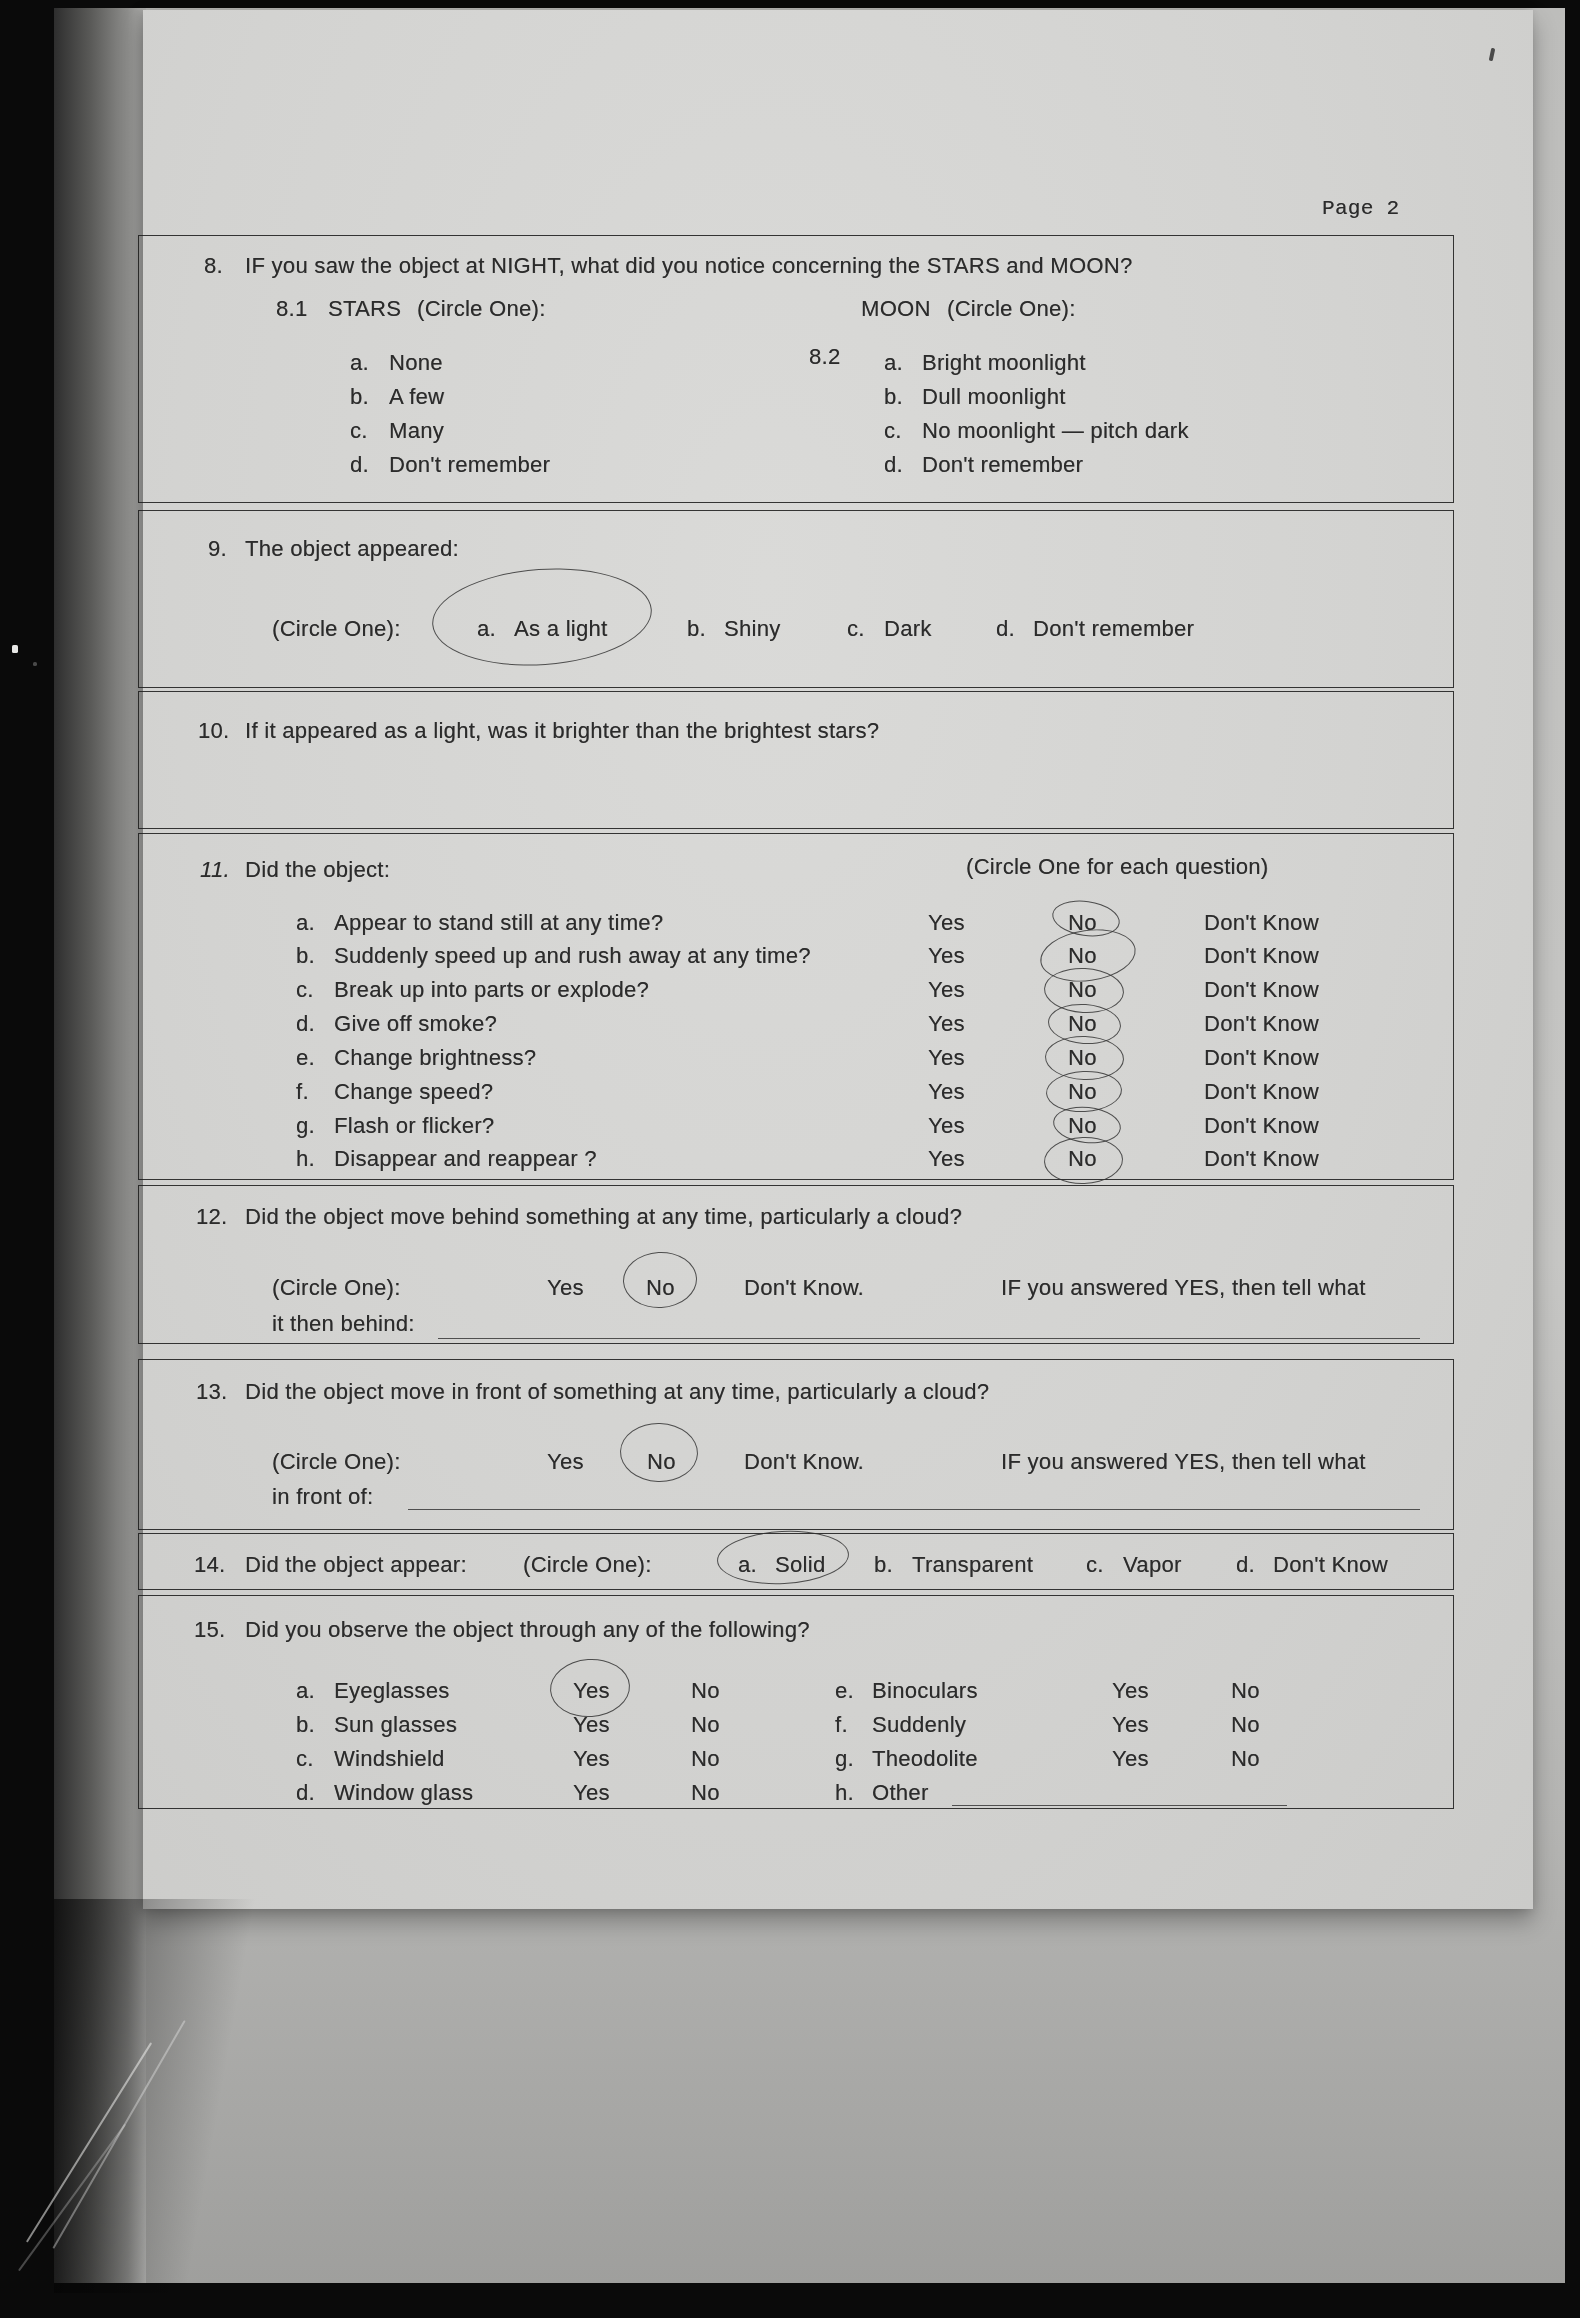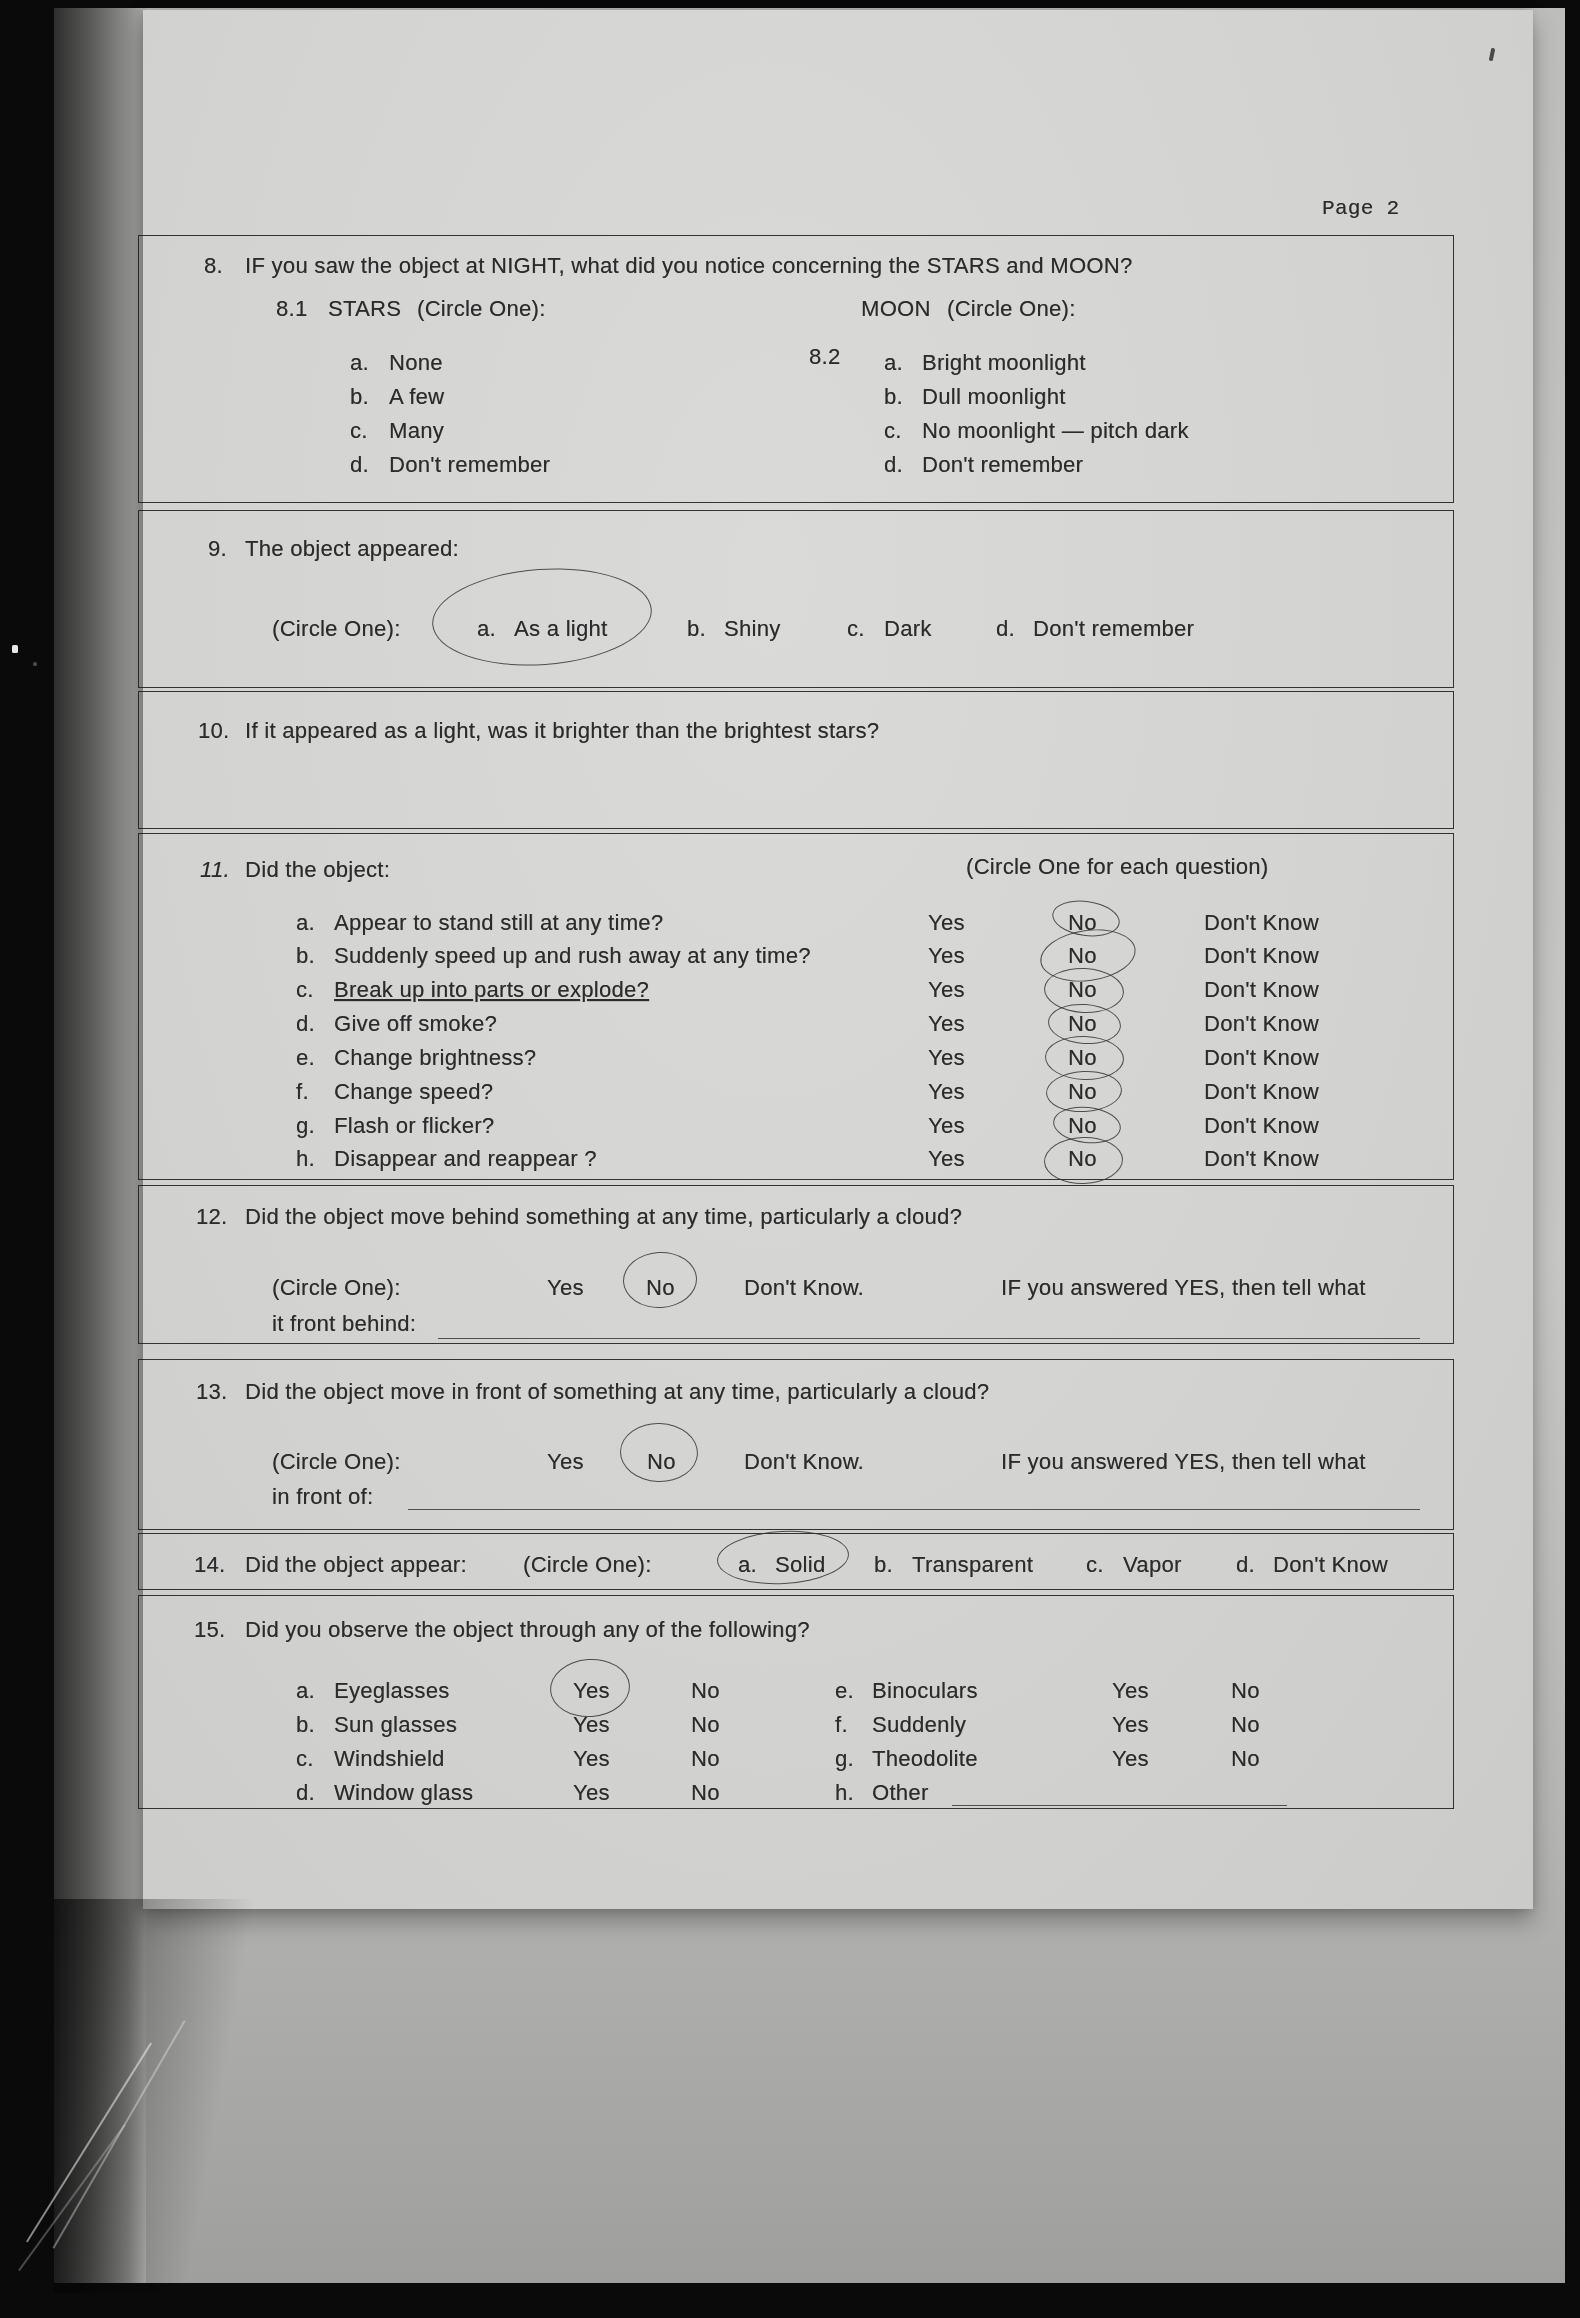--- a/index.html
+++ b/index.html
@@ -106,21 +106,21 @@
   <div class="circle" style="left:1052px;top:901px;width:66px;height:33px;transform:rotate(8deg);"></div>
 
   <span class="t" style="left:296px;top:943px;">b.</span>
   <span class="t" style="left:334px;top:943px;">Suddenly speed up and rush away at any time?</span>
   <span class="t" style="left:928px;top:943px;">Yes</span>
   <span class="t" style="left:1068px;top:943px;">No</span>
   <span class="t" style="left:1204px;top:943px;">Don't Know</span>
   <div class="circle" style="left:1040px;top:930px;width:94px;height:49px;transform:rotate(-8deg);"></div>
 
   <span class="t" style="left:296px;top:977px;">c.</span>
-  <span class="t" style="left:334px;top:977px;text-decoration:underline;">Break up into parts or explode?</span>
+  <span class="t" style="left:334px;top:977px;">Break up into parts or explode?</span>
   <span class="t" style="left:928px;top:977px;">Yes</span>
   <span class="t" style="left:1068px;top:977px;">No</span>
   <span class="t" style="left:1204px;top:977px;">Don't Know</span>
   <div class="circle" style="left:1044px;top:968px;width:78px;height:43px;transform:rotate(3deg);"></div>
 
   <span class="t" style="left:296px;top:1011px;">d.</span>
   <span class="t" style="left:334px;top:1011px;">Give off smoke?</span>
   <span class="t" style="left:928px;top:1011px;">Yes</span>
   <span class="t" style="left:1068px;top:1011px;">No</span>
   <span class="t" style="left:1204px;top:1011px;">Don't Know</span>
@@ -156,21 +156,21 @@
 
   <div class="box" style="left:138px;top:1185px;width:1314px;height:157px;"></div>
   <span class="t" style="left:196px;top:1204px;">12.</span>
   <span class="t" style="left:245px;top:1204px;">Did the object move behind something at any time, particularly a cloud?</span>
   <span class="t it" style="left:272px;top:1275px;">(Circle One):</span>
   <span class="t" style="left:547px;top:1275px;">Yes</span>
   <span class="t" style="left:646px;top:1275px;">No</span>
   <div class="circle" style="left:623px;top:1252px;width:72px;height:54px;transform:rotate(-3deg);"></div>
   <span class="t" style="left:744px;top:1275px;">Don't Know.</span>
   <span class="t" style="left:1001px;top:1275px;">IF you answered YES, then tell what</span>
-  <span class="t" style="left:272px;top:1311px;">it front behind:</span>
+  <span class="t" style="left:272px;top:1311px;">it then behind:</span>
   <span class="t" style="left:443px;top:1311px;"></span>
   <div class="fline" style="left:438px;top:1338px;width:982px;"></div>
 
   <div class="box" style="left:138px;top:1359px;width:1314px;height:169px;"></div>
   <span class="t" style="left:196px;top:1379px;">13.</span>
   <span class="t" style="left:245px;top:1379px;">Did the object move in front of something at any time, particularly a cloud?</span>
   <span class="t it" style="left:272px;top:1449px;">(Circle One):</span>
   <span class="t" style="left:547px;top:1449px;">Yes</span>
   <span class="t" style="left:647px;top:1449px;">No</span>
   <div class="circle" style="left:620px;top:1423px;width:76px;height:57px;transform:rotate(2deg);"></div>

